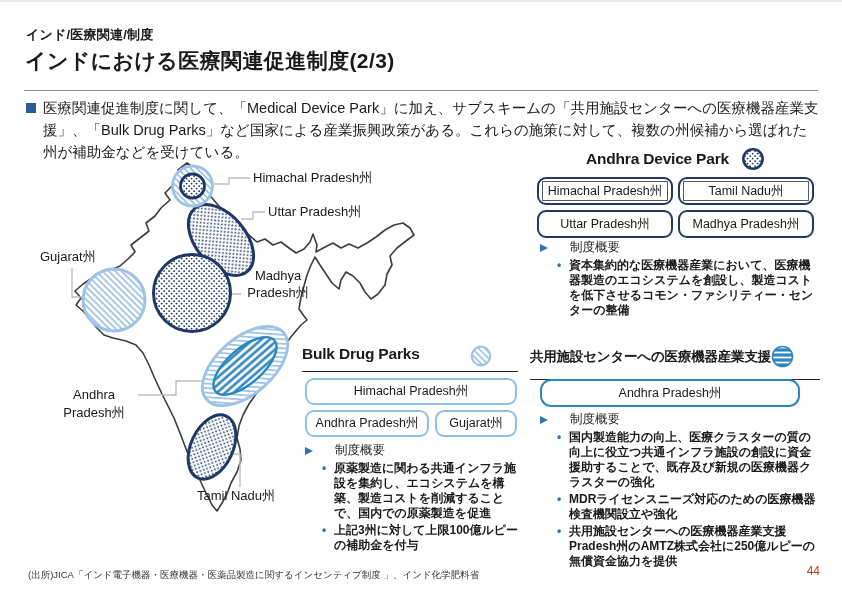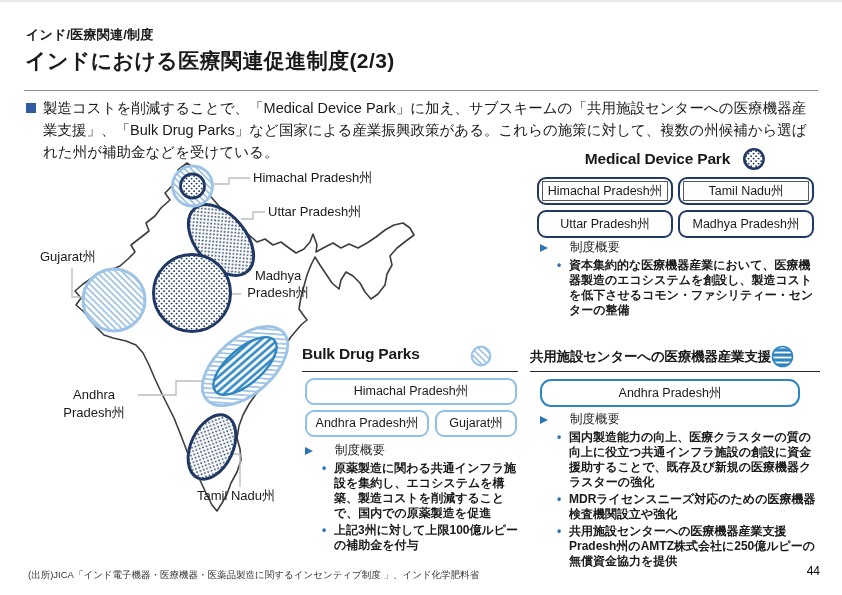--- a/index.html
+++ b/index.html
@@ -37,40 +37,40 @@
 
   .bulk-title-row { position:absolute; left:302px; top:343px; width:216px; display:flex; align-items:flex-start; border-bottom:1.5px solid #262626; padding-bottom:4px; }
   .bulk-title-row .icon { margin-left:auto; margin-right:26px; }
   .bulk-grid { position:absolute; left:305px; top:376px; width:212px; display:grid; gap:5px; }
   .bulk-row2 { display:grid; grid-template-columns:124px 1fr; gap:6px; }
   .blue-box {
     height:23px; background:#fff; border:2.5px solid #8FC0E8; border-radius:9px;
     display:flex; align-items:center; justify-content:center; font-size:12.5px; white-space:nowrap;
   }
 
-  .shared-title-row { position:absolute; left:530px; top:343px; width:290px; display:flex; align-items:center; border-bottom:1.5px solid #262626; padding-bottom:3px; }
+  .shared-title-row { position:absolute; left:530px; top:343px; width:290px; display:flex; align-items:center; border-bottom:1.5px solid #262626; padding-bottom:11px; }
   .sec-title-jp { font-size:13.5px; font-weight:bold; white-space:nowrap; letter-spacing:-0.2px; }
   .shared-box-wrap { position:absolute; left:540px; top:377px; width:260px; }
   .teal-box {
     height:24px; background:#fff; border:2.5px solid #2E86C1; border-radius:11px;
     display:flex; align-items:center; justify-content:center; font-size:12.5px;
   }
 
   .overview { position:absolute; font-size:12px; line-height:1.25; }
   .ov-mdp    { left:540px; top:238px; width:276px; }
   .ov-bulk   { left:305px; top:441px; width:218px; }
   .ov-shared { left:540px; top:410px; width:278px; }
   .ov-head { display:flex; align-items:center; gap:22px; font-size:12.5px; margin-bottom:2px; }
   .arrow-icon { width:0; height:0; border-top:4.5px solid transparent; border-bottom:4.5px solid transparent; border-left:8px solid #2E75B6; }
   .ov-list { list-style:none; margin:0 0 0 17px; padding:0; }
   .ov-list li { position:relative; padding-left:12px; margin-bottom:2px;font-weight:bold; }
   .ov-list li::before { content:"\2022"; position:absolute; left:0; top:0; color:#2E75B6; }
 
   .source { position:absolute; left:28px; top:567px; font-size:9.5px; color:#333; }
-  .pagenum { position:absolute; right:22px; top:562px; font-size:12px; color:#000000; }
+  .pagenum { position:absolute; right:22px; top:562px; font-size:12px; color:#c2410c; }
 
   .defs-svg { position:absolute; width:0; height:0; }
 </style>
 </head>
 <body>
 
 <div class="page">
 
   <svg class="defs-svg" aria-hidden="true">
     <defs>
@@ -93,21 +93,21 @@
       </pattern>
     </defs>
   </svg>
 
   <div class="kicker">インド/医療関連/制度</div>
   <div class="title">インドにおける医療関連促進制度(2/3)</div>
   <div class="divider"></div>
 
   <div class="intro">
     <span class="sq"></span>
-    <span>製造コストを削減することで、「Medical Device Park」に加え、サブスキームの「共用施設センターへの医療機器産業支援」、「Bulk Drug Parks」など国家による産業振興政策がある。これらの施策に対して、複数の州候補から選ばれた州が補助金などを受けている。</span>
+    <span>医療関連促進制度に関して、「Medical Device Park」に加え、サブスキームの「共用施設センターへの医療機器産業支援」、「Bulk Drug Parks」など国家による産業振興政策がある。これらの施策に対して、複数の州候補から選ばれた州が補助金などを受けている。</span>
   </div>
 
   <svg class="map-svg" viewBox="30 152 395 375">
     <path d="M187,161 L194,166 L200,173 L207,180 L205,189 L212,196 L219,204 L226,211 L233,218 L241,226 L249,233 L257,240 L265,237 L273,243 L281,240 L289,246 L296,251 L304,247 L310,240 L313,232 L317,243 L316,250 L325,245 L333,241 L341,246 L349,242 L358,246 L367,241 L376,235 L385,228 L394,223 L403,221 L410,226 L414,233 L406,239 L397,246 L390,254 L392,263 L387,272 L385,283 L378,292 L371,297 L365,290 L360,281 L353,274 L346,270 L341,278 L339,287 L332,281 L326,272 L320,263 L315,255 L311,263 L307,273 L304,284 L301,295 L299,307 L304,314 L307,318 L301,323 L295,330 L290,336 L284,347 L279,358 L272,370 L264,382 L256,392 L249,402 L243,413 L239,424 L237,436 L240,447 L241,458 L237,470 L231,481 L227,492 L222,501 L217,509 L212,503 L206,491 L199,476 L194,464 L188,452 L180,431 L174,416 L168,404 L162,392 L155,377 L149,363 L143,351 L136,343 L126,339 L113,336 L104,333 L96,325 L90,317 L83,309 L76,303 L81,296 L75,289 L83,282 L92,276 L103,271 L113,267 L120,264 L128,257 L135,250 L131,243 L140,236 L149,229 L146,221 L155,214 L161,206 L170,198 L165,191 L173,183 L181,175 L178,168 Z" fill="none" stroke="#3d3d3d" stroke-width="1.6" stroke-linejoin="round"></path>
 
     <path d="M214,182 L229,182 L229,176 L250,176 M241,217 L253,217 L253,210 L265,210 M72,266 L72,295 L85,295 M231,292 L241,292 M138,393 L176,393 L176,379 L207,379 M230,452 L240,452 L240,485" fill="none" stroke="#BFBFBF" stroke-width="1.4"></path>
 
     <ellipse cx="221" cy="238" rx="25" ry="41" transform="rotate(-40 221 238)" fill="url(#dotsNavy)" stroke="#1F3864" stroke-width="3"></ellipse>
 
     <circle cx="192" cy="291" r="38.5" fill="url(#dotsNavy)" stroke="#1F3864" stroke-width="3"></circle>
@@ -124,21 +124,21 @@
   </svg>
 
   <div class="map-label lbl-himachal">Himachal Pradesh州</div>
   <div class="map-label lbl-uttar">Uttar Pradesh州</div>
   <div class="map-label lbl-gujarat">Gujarat州</div>
   <div class="map-label lbl-madhya">Madhya Pradesh州</div>
   <div class="map-label lbl-andhra">Andhra Pradesh州</div>
   <div class="map-label lbl-tamil">Tamil Nadu州</div>
 
   <div class="mdp-title-row">
-    <span class="sec-title-en">Medical Device Park</span>
+    <span class="sec-title-en">Andhra Device Park</span>
     <svg class="icon" width="24" height="24">
       <circle cx="12" cy="12" r="9.7" fill="url(#dotsNavy)" stroke="#1F3864" stroke-width="2.6"></circle>
     </svg>
   </div>
   <div class="mdp-grid">
     <div class="state-box layered">
         <span>Himachal Pradesh州</span>
       </div>
     <div class="state-box layered">
         <span>Tamil Nadu州</span>

